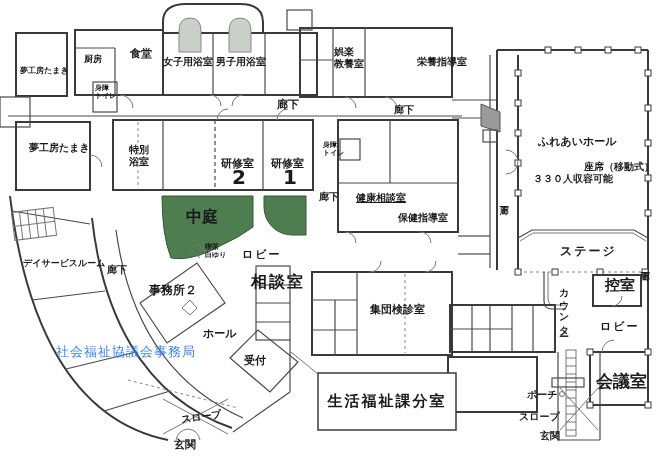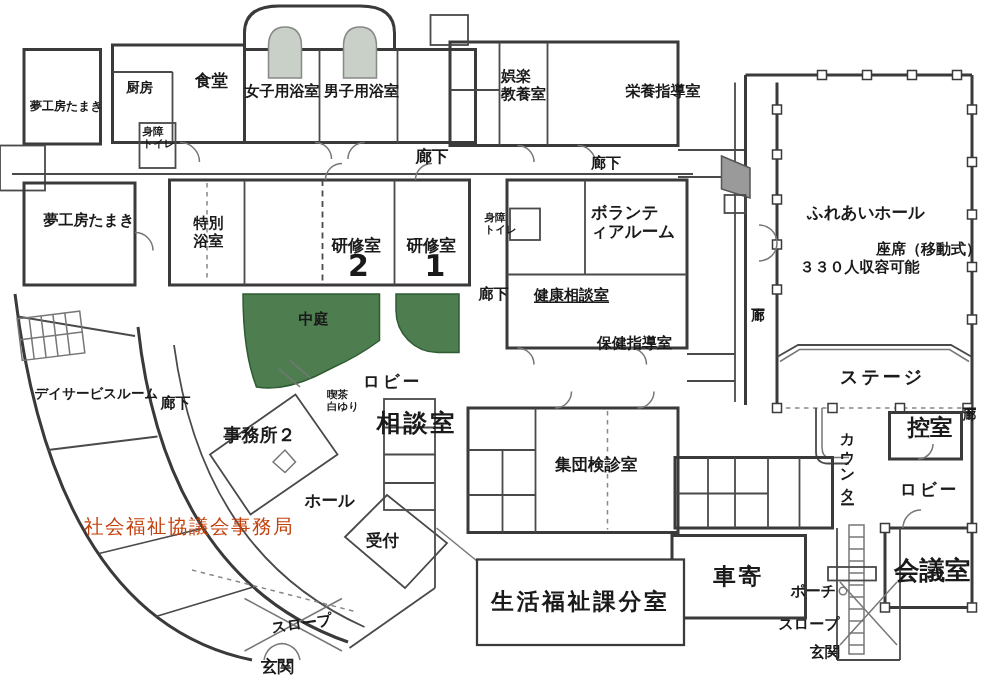--- a/index.html
+++ b/index.html
@@ -2,21 +2,21 @@
 <html><head>
 <meta charset="utf-8">
 <style>
   html,body{margin:0;padding:0;background:#e8e8e8;}
   #plan{position:relative;width:660px;height:456px;background:#ffffff;overflow:hidden;
         font-family:"DejaVu Sans","Liberation Sans",sans-serif;}
   #plan svg{position:absolute;left:0;top:0;}
   .lbl{position:absolute;color:#1a1a1a;font-weight:bold;line-height:1.15;white-space:nowrap;}
   .ml{white-space:pre-line;}
   .vert{writing-mode:vertical-rl;text-orientation:upright;letter-spacing:1px;}
-  .org-label{color:#c2410c;font-weight:normal;letter-spacing:1px;}
+  .org-label{color:#3b82f6;font-weight:normal;letter-spacing:1px;}
   .boxed{display:flex;align-items:center;justify-content:center;text-align:center;}
   .w2{stroke:#3a3a3a;stroke-width:2;fill:none;}
   .w1{stroke:#4a4a4a;stroke-width:1.2;fill:none;}
   .wd{stroke:#4a4a4a;stroke-width:1.2;fill:none;stroke-dasharray:4 3;}
   .thin{stroke:#777;stroke-width:1;fill:none;}
   .thind{stroke:#888;stroke-width:1;fill:none;stroke-dasharray:3 3;}
   .pillar{fill:#ffffff;stroke:#3a3a3a;stroke-width:1;}
 </style>
 </head>
 <body>
@@ -247,47 +247,44 @@
 <div class="lbl" style="left:29px;top:142px;font-size:10px;">夢工房たまき</div>
 <div class="lbl ml" style="left:129px;top:144px;font-size:10px;">特別
 浴室</div>
 <div class="lbl" style="left:221px;top:158px;font-size:11px;">研修室</div>
 <div class="lbl" style="left:232px;top:166px;font-size:20px;">2</div>
 <div class="lbl" style="left:271px;top:158px;font-size:11px;">研修室</div>
 <div class="lbl" style="left:283px;top:166px;font-size:20px;">1</div>
 <div class="lbl" style="left:319px;top:191px;font-size:10px;">廊下</div>
 <div class="lbl ml" style="left:323px;top:141px;font-size:7px;">身障
 トイレ</div>
-<div class="lbl ml" style="left:394px;top:136px;font-size:11px;">ボランテ
-ィアルーム</div>
 <div class="lbl" style="left:356px;top:192px;font-size:10px;text-decoration:underline;">健康相談室</div>
-<div class="lbl" style="left:398px;top:212px;font-size:10px;margin-top:12px;">保健指導室</div>
-<div class="lbl" style="left:199px;top:208px;font-size:10px;">中庭</div>
+<div class="lbl" style="left:398px;top:212px;font-size:10px;">保健指導室</div>
+<div class="lbl" style="left:186px;top:208px;font-size:16px;">中庭</div>
 <div class="lbl" style="left:242px;top:249px;font-size:11px;letter-spacing:2px;">ロビー</div>
-<div class="lbl ml" style="left:205px;top:259px;font-size:7px;margin-left:13px;">喫茶
+<div class="lbl ml" style="left:205px;top:243px;font-size:7px;">喫茶
 白ゆり</div>
 <div class="lbl" style="left:149px;top:284px;font-size:12px;">事務所２</div>
 <div class="lbl" style="left:251px;top:273px;font-size:16px;letter-spacing:2px;">相談室</div>
 <div class="lbl" style="left:23px;top:258px;font-size:9px;">デイサービスルーム</div>
 <div class="lbl" style="left:107px;top:264px;font-size:10px;">廊下</div>
 <div class="lbl org-label" style="left:56px;top:345px;font-size:13px;">社会福祉協議会事務局</div>
 <div class="lbl" style="left:203px;top:328px;font-size:11px;">ホール</div>
 <div class="lbl" style="left:244px;top:355px;font-size:11px;">受付</div>
 <div class="lbl" style="left:181px;top:411px;font-size:10px;transform:rotate(-8deg);">スロープ</div>
 <div class="lbl" style="left:174px;top:439px;font-size:11px;">玄関</div>
 <div class="lbl" style="left:370px;top:304px;font-size:11px;">集団検診室</div>
 <div class="lbl boxed" style="left:318px;top:373px;width:138px;height:57px;font-size:15px;letter-spacing:2px;">生活福祉課分室</div>
-<div class="lbl boxed" style="left:448px;top:357px;width:89px;height:55px;font-size:15px;letter-spacing:2px;">車寄</div>
 <div class="lbl" style="left:527px;top:389px;font-size:10px;">ポーチ</div>
 <div class="lbl" style="left:519px;top:411px;font-size:10px;">スロープ</div>
 <div class="lbl" style="left:540px;top:430px;font-size:10px;">玄関</div>
 <div class="lbl" style="left:596px;top:373px;font-size:17px;font-family:Liberation Mono, monospace;">会議室</div>
 <div class="lbl" style="left:600px;top:321px;font-size:11px;letter-spacing:2px;">ロビー</div>
 <div class="lbl vert" style="left:558px;top:281px;font-size:10px;">カウンター</div>
-<div class="lbl" style="left:605px;top:277px;font-size:15px;">控室</div>
+<div class="lbl" style="left:605px;top:277px;font-size:15px;font-family:Liberation Serif, serif;">控室</div>
 <div class="lbl" style="left:538px;top:136px;font-size:11px;">ふれあいホール</div>
 <div class="lbl" style="left:536px;top:161px;font-size:10px;margin-left:48px;">座席（移動式）</div>
 <div class="lbl" style="left:533px;top:173px;font-size:10px;">３３０人収容可能</div>
 <div class="lbl" style="left:560px;top:245px;font-size:12px;letter-spacing:2px;">ステージ</div>
 <div class="lbl vert" style="left:499px;top:198px;font-size:9px;">廊下</div>
 <div class="lbl vert" style="left:640px;top:264px;font-size:9px;">廊下</div>
 
 </div>
 
 </body></html>

